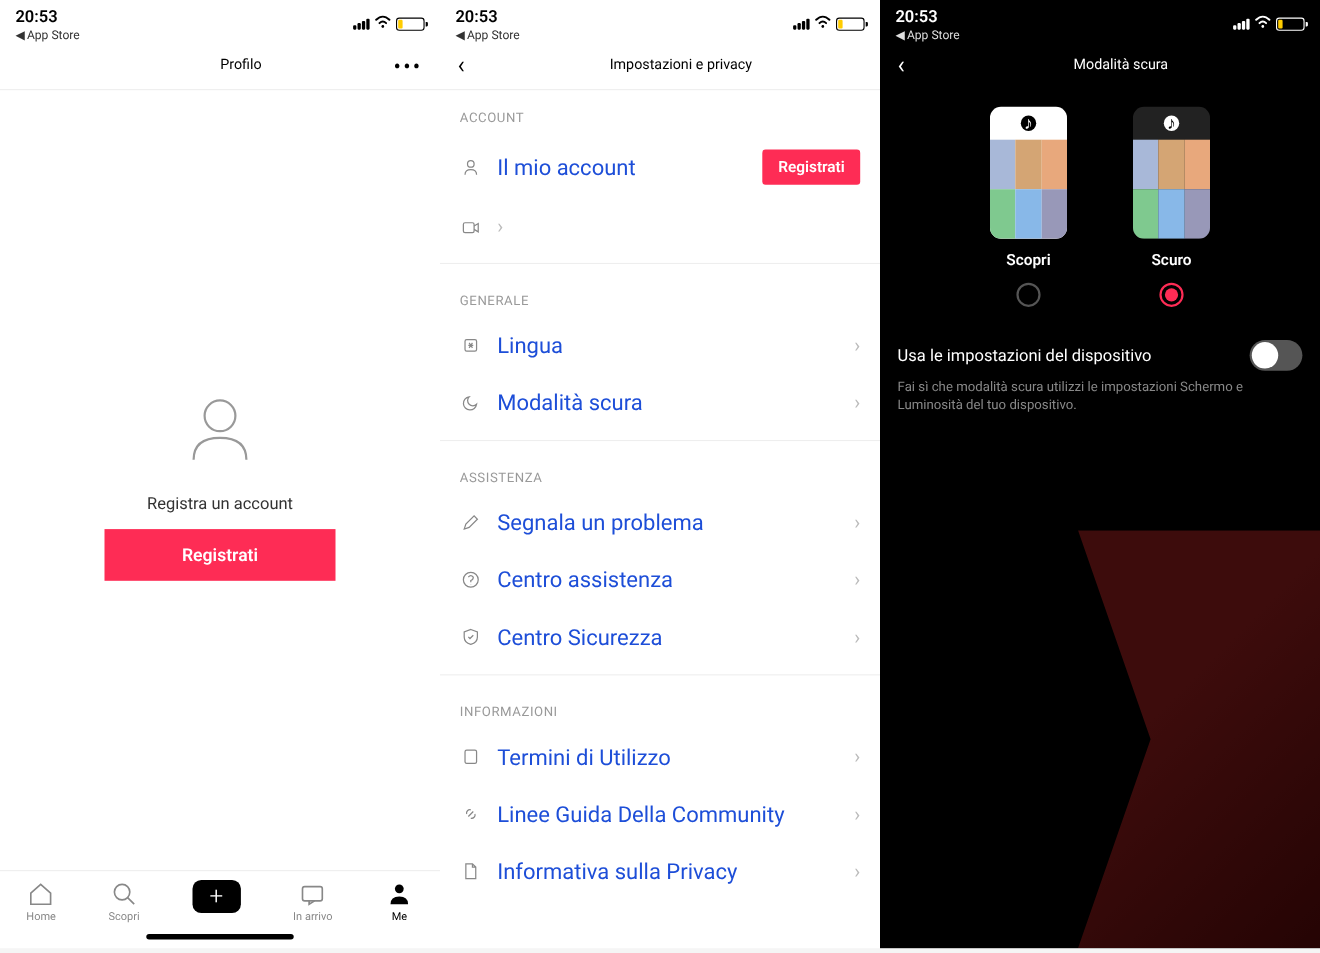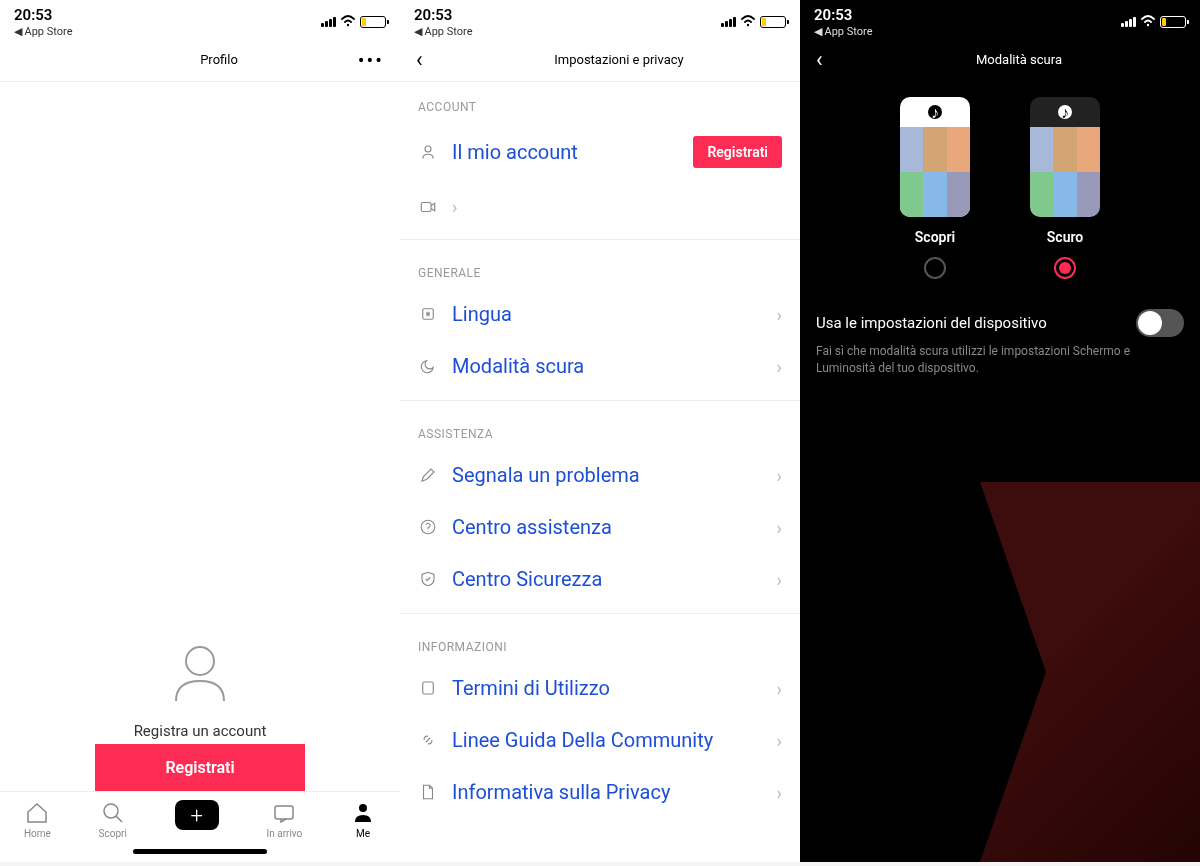--- a/index.html
+++ b/index.html
@@ -23,21 +23,21 @@
 .battery-icon{width:26px;height:12px;border:1.5px solid #000;border-radius:3px;position:relative;}
 .battery-icon::after{content:"";position:absolute;right:-4px;top:3px;width:2px;height:4px;background:#000;border-radius:0 1px 1px 0;}
 .battery-fill{position:absolute;left:1px;top:1px;bottom:1px;width:18%;background:#ffcc00;border-radius:1px;}
 .dark .battery-icon{border-color:#fff;}
 .dark .battery-icon::after{background:#fff;}
 .nav-header{display:flex;align-items:center;justify-content:center;padding:14px 16px;position:relative;border-bottom:1px solid #eee;}
 .dark .nav-header{border-bottom:none;}
 .nav-title{font-size:13px;font-weight:400;padding-left:38px;}
 .nav-back{position:absolute;left:16px;font-size:22px;cursor:pointer;}
 .nav-more{position:absolute;right:16px;font-size:20px;letter-spacing:2px;cursor:pointer;}
-.profile-body{flex:1;display:flex;flex-direction:column;align-items:center;justify-content:flex-end;gap:4px;}
+.profile-body{flex:1;display:flex;flex-direction:column;align-items:center;justify-content:center;gap:14px;}
 .avatar-placeholder{width:90px;height:90px;display:flex;align-items:center;justify-content:center;}
 .avatar-placeholder svg{stroke:#999;fill:none;stroke-width:2;}
 .profile-text{font-size:15px;color:#333;}
 .register-btn{background:#fe2c55;color:#fff;border:none;padding:14px 70px;font-size:16px;font-weight:600;cursor:pointer;}
 .bottom-nav{display:flex;justify-content:space-around;align-items:flex-start;padding:8px 0 4px;border-top:1px solid #eee;}
 .nav-item{display:flex;flex-direction:column;align-items:center;gap:2px;font-size:10px;color:#888;cursor:pointer;}
 .nav-item.active{color:#000;}
 .nav-icon{width:26px;height:26px;display:flex;align-items:center;justify-content:center;}
 .nav-icon svg{width:24px;height:24px;}
 .plus-btn{width:44px;height:30px;background:#000;border-radius:8px;display:flex;align-items:center;justify-content:center;position:relative;}

